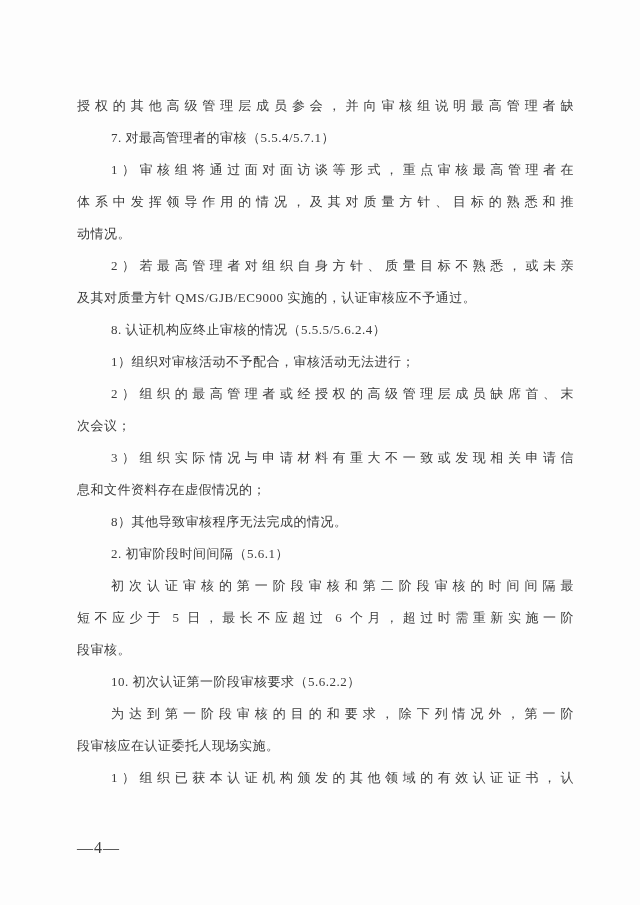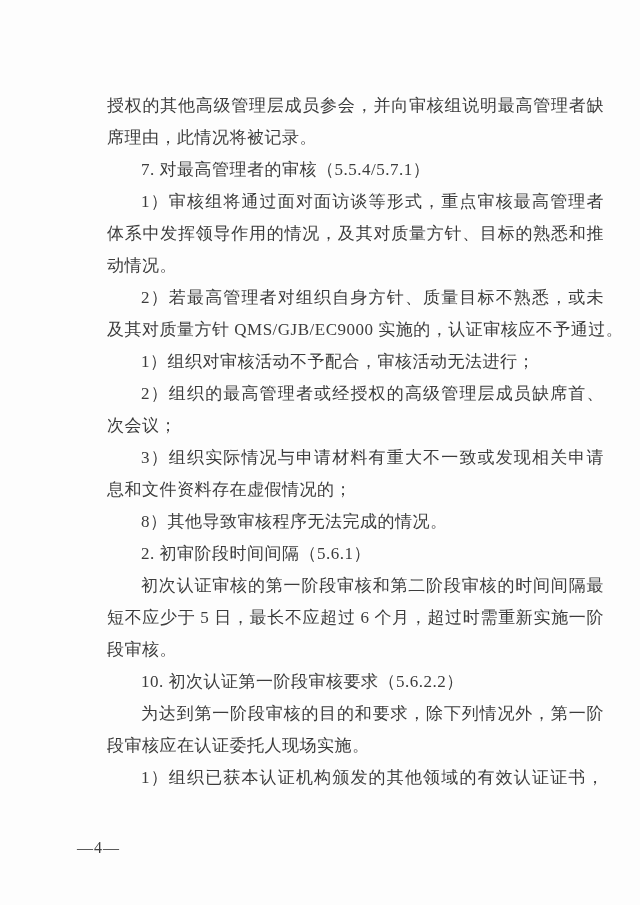--- a/index.html
+++ b/index.html
@@ -18,23 +18,22 @@
     inset: 0;
     background: #fdfdfd;
     overflow: hidden;
   }
   .text-block {
     position: absolute;
     left: 77px;
     top: 90px;
     width: 497px;
     color: #3c3c3c;
-    font-size: 17px;
+    font-size: 13px;
     letter-spacing: 0.5px;
-    margin-left: 30px;
   }
   .line {
     height: 32px;
     line-height: 32px;
     text-align: left;
     white-space: nowrap;
   }
   .line.justify {
     white-space: normal;
     text-align: justify;
@@ -54,27 +53,27 @@
     letter-spacing: 1px;
     color: #3c3c3c;
   }
 </style>
 </head>
 <body>
 
 <div class="page">
   <div class="text-block">
       <div class="line justify">授权的其他高级管理层成员参会，并向审核组说明最高管理者缺</div>
-      <div class="line">席理由，此情况将被记录。</div>
       <div class="line indent">7. 对最高管理者的审核（5.5.4/5.7.1）</div>
       <div class="line justify indent">1）审核组将通过面对面访谈等形式，重点审核最高管理者在</div>
       <div class="line justify">体系中发挥领导作用的情况，及其对质量方针、目标的熟悉和推</div>
       <div class="line">动情况。</div>
       <div class="line justify indent">2）若最高管理者对组织自身方针、质量目标不熟悉，或未亲</div>
       <div class="line">及其对质量方针 QMS/GJB/EC9000 实施的，认证审核应不予通过。</div>
+      <div class="line indent">8. 认证机构应终止审核的情况（5.5.5/5.6.2.4）</div>
       <div class="line indent">1）组织对审核活动不予配合，审核活动无法进行；</div>
       <div class="line justify indent">2）组织的最高管理者或经授权的高级管理层成员缺席首、末</div>
       <div class="line">次会议；</div>
       <div class="line justify indent">3）组织实际情况与申请材料有重大不一致或发现相关申请信</div>
       <div class="line">息和文件资料存在虚假情况的；</div>
       <div class="line indent">8）其他导致审核程序无法完成的情况。</div>
       <div class="line indent">2. 初审阶段时间间隔（5.6.1）</div>
       <div class="line justify indent">初次认证审核的第一阶段审核和第二阶段审核的时间间隔最</div>
       <div class="line justify">短不应少于 5 日，最长不应超过 6 个月，超过时需重新实施一阶</div>
       <div class="line">段审核。</div>

